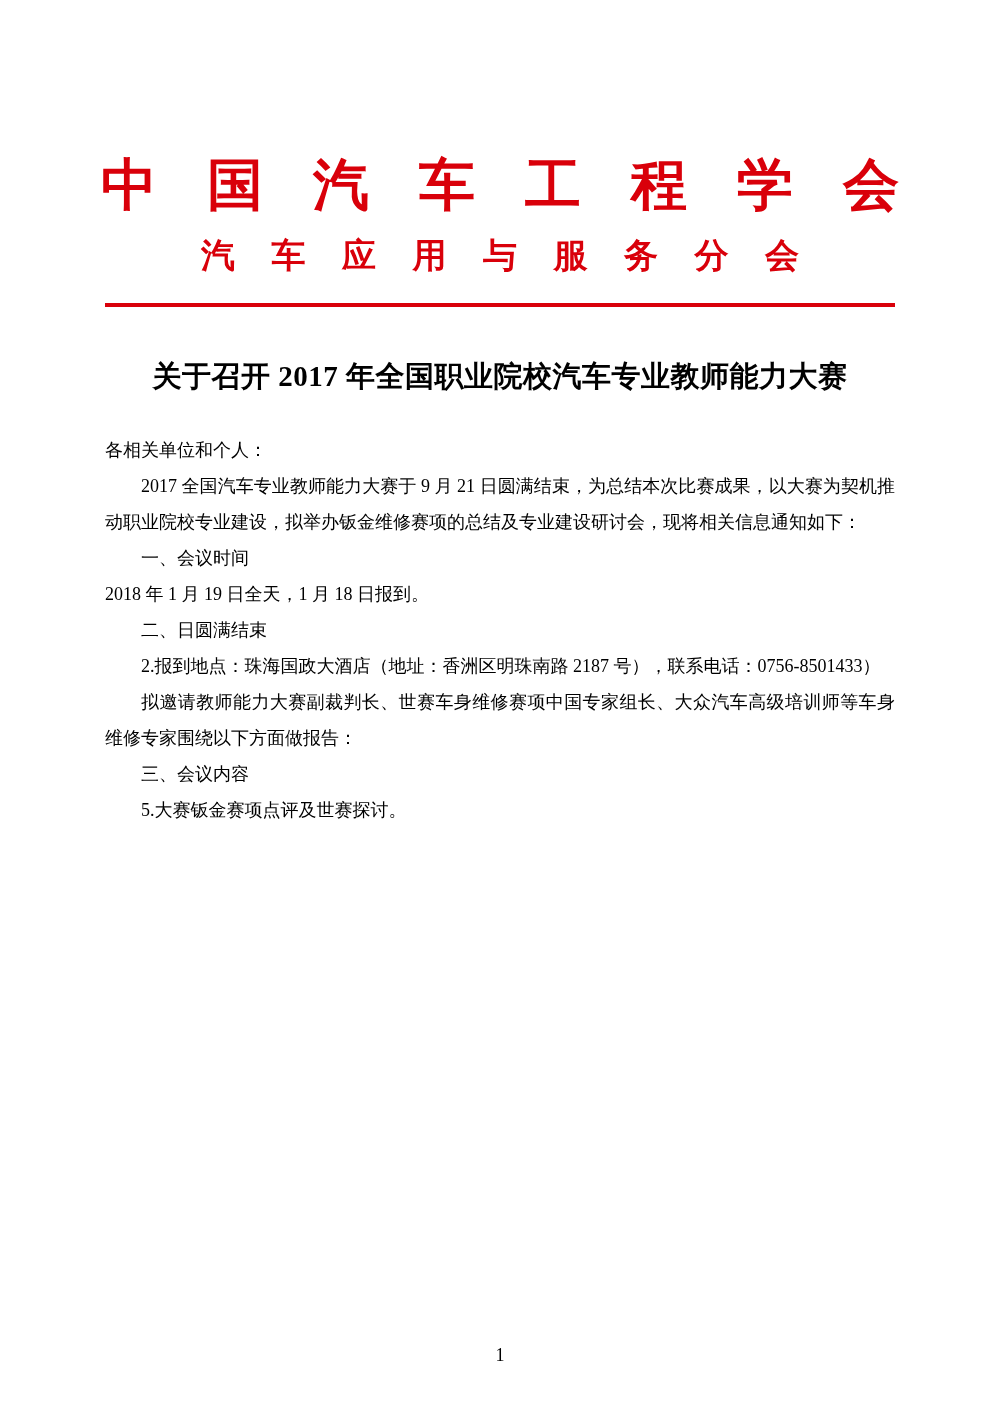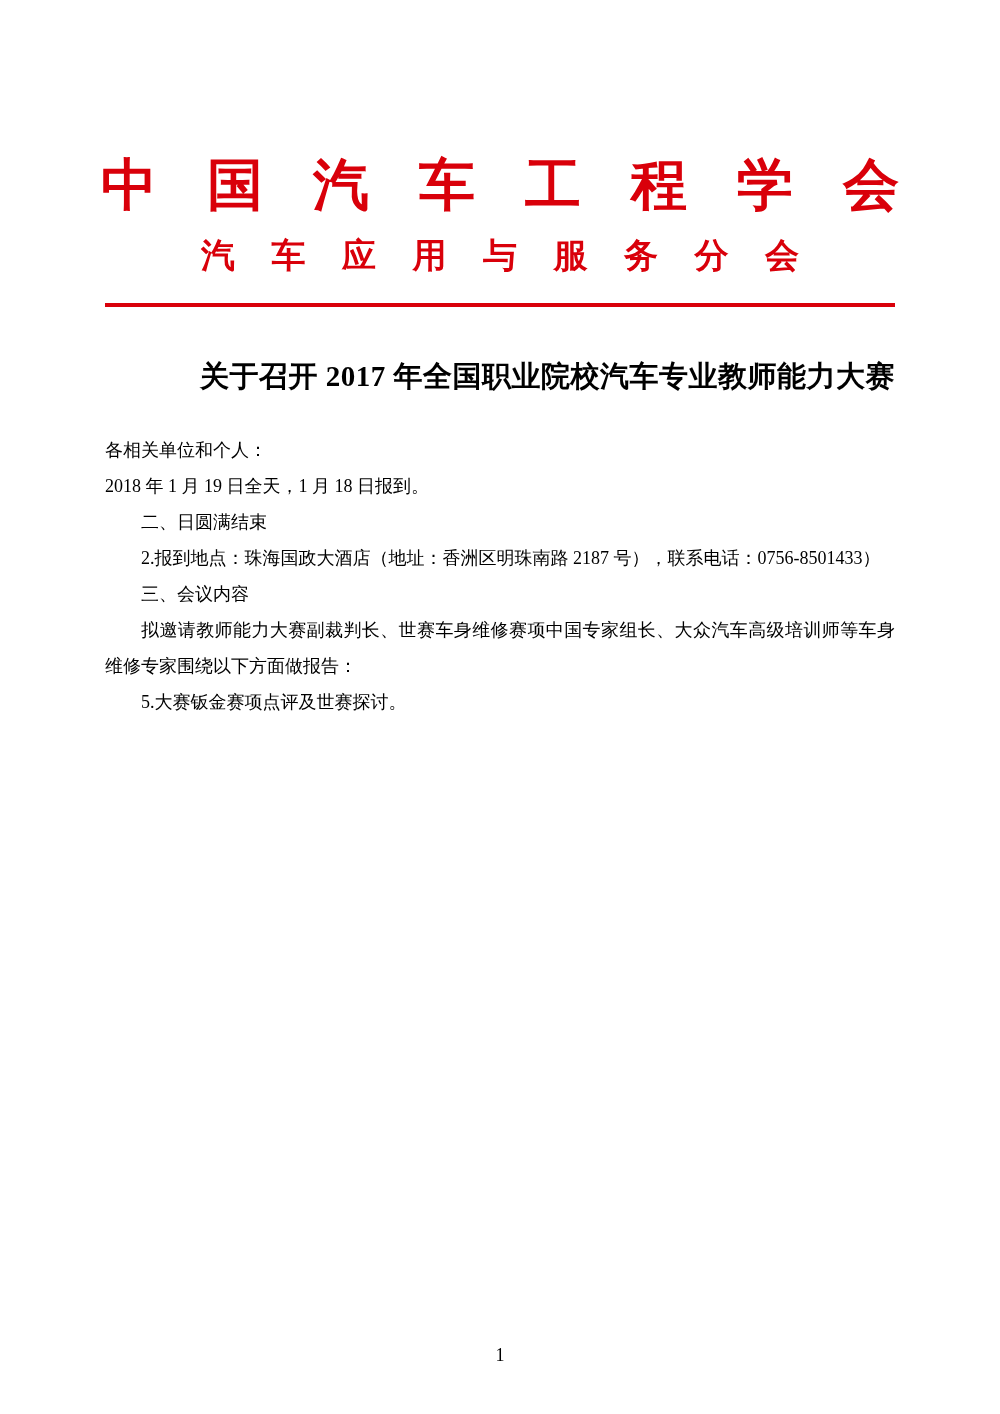--- a/index.html
+++ b/index.html
@@ -44,21 +44,21 @@
     margin-top: 10px;
     text-indent: 14px;
   }
   .lh-rule {
     width: 790px;
     height: 4px;
     background: #d9000a;
     margin: 22px auto 0 auto;
   }
   .doc-title {
-    text-align: right;
+    text-align: center;
     font-family: "Liberation Serif", serif;
     font-weight: bold;
     font-size: 29px;
     line-height: 1.75;
     margin: 44px auto 0 auto;
     width: 790px;
     letter-spacing: 0.5px;
   }
   .body-block {
     width: 790px;
@@ -99,27 +99,29 @@
   </div>
 
   <div class="doc-title">
     <div>关于召开 2017 年全国职业院校汽车专业教师能力大赛</div>
   </div>
 
   <div class="body-block">
 
     <p class="noindent">各相关单位和个人：</p>
 
+    <p class="para">2017 全国汽车专业教师能力大赛于 9 月 21 日圆满结束，为总结本次比赛成果，以大赛为契机推动职业院校专业建设，拟举办钣金维修赛项的总结及专业建设研讨会，现将相关信息通知如下：</p>
 
+    <p class="para">一、会议时间</p>
     <p class="noindent">2018 年 1 月 19 日全天，1 月 18 日报到。</p>
 
     <p class="para">二、日圆满结束</p>
     <p class="para">2.报到地点：珠海国政大酒店（地址：香洲区明珠南路 2187 号），联系电话：0756-8501433）</p>
 
+    <p class="para">拟邀请教师能力大赛副裁判长、世赛车身维修赛项中国专家组长、大众汽车高级培训师等车身维修专家围绕以下方面做报告：</p>
     <p class="para">三、会议内容</p>
-    <p class="para">拟邀请教师能力大赛副裁判长、世赛车身维修赛项中国专家组长、大众汽车高级培训师等车身维修专家围绕以下方面做报告：</p>
     <p class="para">5.大赛钣金赛项点评及世赛探讨。</p>
 
   </div>
 
   <div class="page-number">1</div>
 
 </div>
 
 </body></html>

